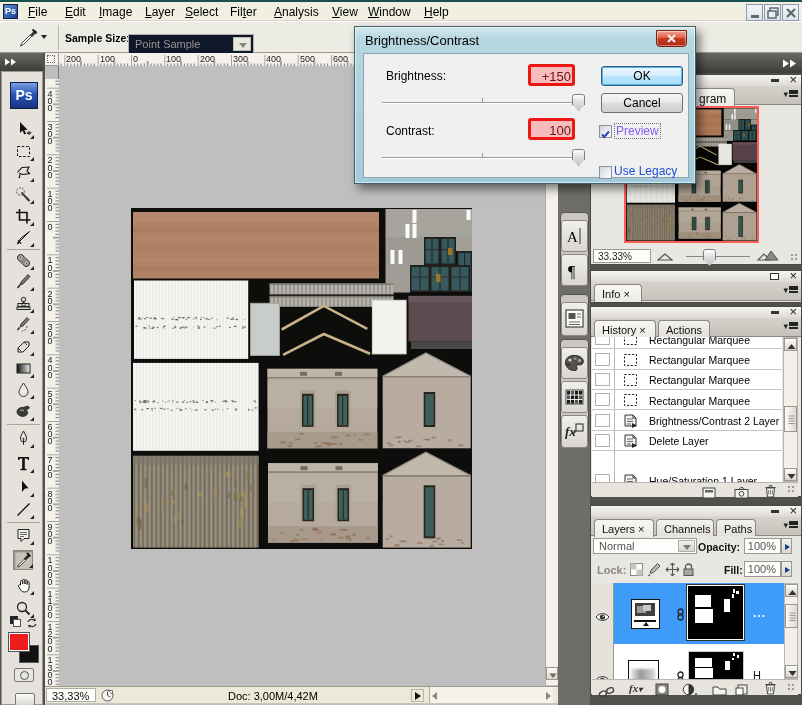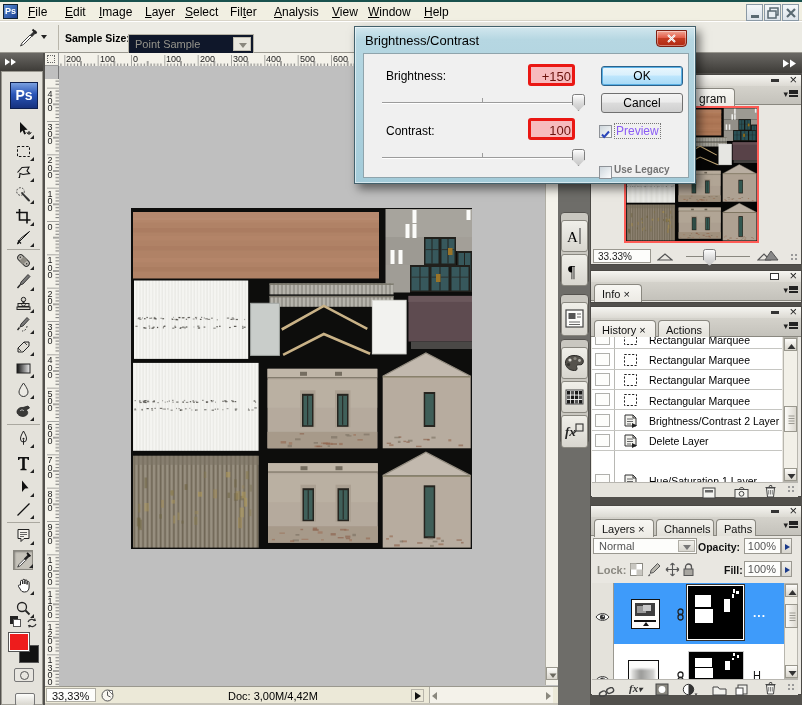--- a/index.html
+++ b/index.html
@@ -751,21 +751,21 @@
         <svg width="11" height="11" viewBox="0 0 11 11">
             <path d="M2 5.5 L4.2 8 L9 2.5" fill="none" stroke="#2c47ba" stroke-width="2"></path>
           </svg>
       </div>
       <div class="abs" style="left:250px;top:69px;font-size:12px;color:#8b5cf6;border:1px dotted #777;padding:0 1px;">Preview</div>
 
       <div class="abs" style="left:18px;top:103px;width:203px;height:2px;background:#9c9c9c;border-bottom:1px solid #fff;"></div>
       <div class="abs" style="left:118px;top:99px;width:1px;height:4px;background:#9c9c9c;"></div>
       <div class="abs sldthumb" style="left:208px;top:95px;"></div>
       <div class="abs" style="left:235px;top:112px;width:13px;height:13px;background:linear-gradient(135deg,#cdd6dc,#fdfdfd);border:1px solid #8e9297;"></div>
-      <div class="abs" style="left:250px;top:110px;font-size:10px;color:#737373;font-weight:bold;">Use Legacy</div>
+      <div class="abs" style="left:250px;top:110px;font-size:12px;color:#1d4ed8;">Use Legacy</div>
     </div>
   </div>
   <style>
     .sldthumb { width:13px; height:17px; }
     .sldthumb::before { content:""; position:absolute; left:0; top:0; width:13px; height:17px;
       background:linear-gradient(180deg,#fdfdfd,#d8d8d8 60%,#c8c8c8);
       border:1px solid #7e7e7e; box-sizing:border-box; border-radius:2.5px 2.5px 1px 1px;
       clip-path:polygon(0 0, 100% 0, 100% 62%, 50% 100%, 0 62%); }
   </style>
 

